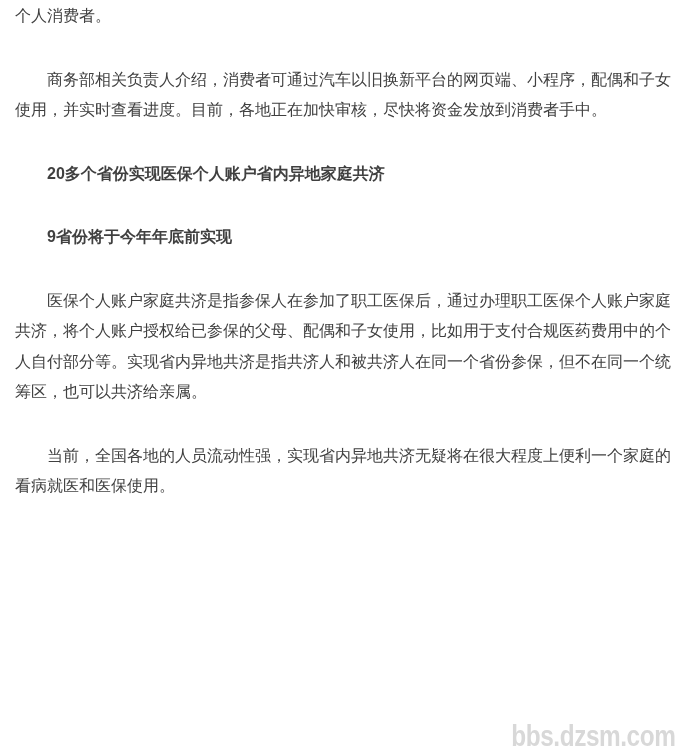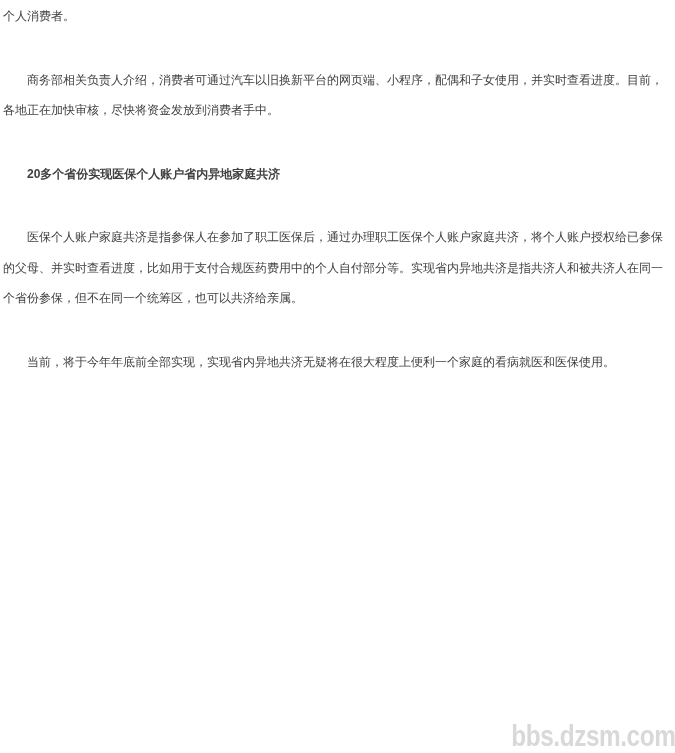--- a/index.html
+++ b/index.html
@@ -10,23 +10,23 @@
   body {
     width: 675px;
     height: 753px;
     position: relative;
     overflow: hidden;
     font-family: "Liberation Sans", "DejaVu Sans", sans-serif;
   }
   .article {
     box-sizing: border-box;
     width: 675px;
-    padding: 1px 4px 0 3px;
+    padding: 1px 4px 0 15px;
     color: #404040;
-    font-size: 12px;
+    font-size: 16px;
     line-height: 30.5px;
   }
   .para {
     margin: 0 0 33px 0;
     text-indent: 2em;
     word-break: break-all;
   }
   .para.no-indent {
     text-indent: 0;
   }
@@ -51,21 +51,22 @@
 </head>
 <body>
 
 <div class="article">
   <p class="para no-indent">个人消费者。</p>
 
   <p class="para">商务部相关负责人介绍，消费者可通过汽车以旧换新平台的网页端、小程序，配偶和子女使用，并实时查看进度。目前，各地正在加快审核，尽快将资金发放到消费者手中。</p>
 
   <p class="para heading">20多个省份实现医保个人账户省内异地家庭共济</p>
 
+  <p class="para heading">9省份将于今年年底前实现</p>
 
 
 
-  <p class="para">医保个人账户家庭共济是指参保人在参加了职工医保后，通过办理职工医保个人账户家庭共济，将个人账户授权给已参保的父母、并实时查看进度，比如用于支付合规医药费用中的个人自付部分等。实现省内异地共济是指共济人和被共济人在同一个省份参保，但不在同一个统筹区，也可以共济给亲属。</p>
+  <p class="para">医保个人账户家庭共济是指参保人在参加了职工医保后，通过办理职工医保个人账户家庭共济，将个人账户授权给已参保的父母、配偶和子女使用，比如用于支付合规医药费用中的个人自付部分等。实现省内异地共济是指共济人和被共济人在同一个省份参保，但不在同一个统筹区，也可以共济给亲属。</p>
 
-  <p class="para">当前，将于今年年底前全部实现，实现省内异地共济无疑将在很大程度上便利一个家庭的看病就医和医保使用。</p>
+  <p class="para">当前，全国各地的人员流动性强，实现省内异地共济无疑将在很大程度上便利一个家庭的看病就医和医保使用。</p>
 </div>
 
 <div class="watermark">bbs.dzsm.com</div>
 
 </body></html>

